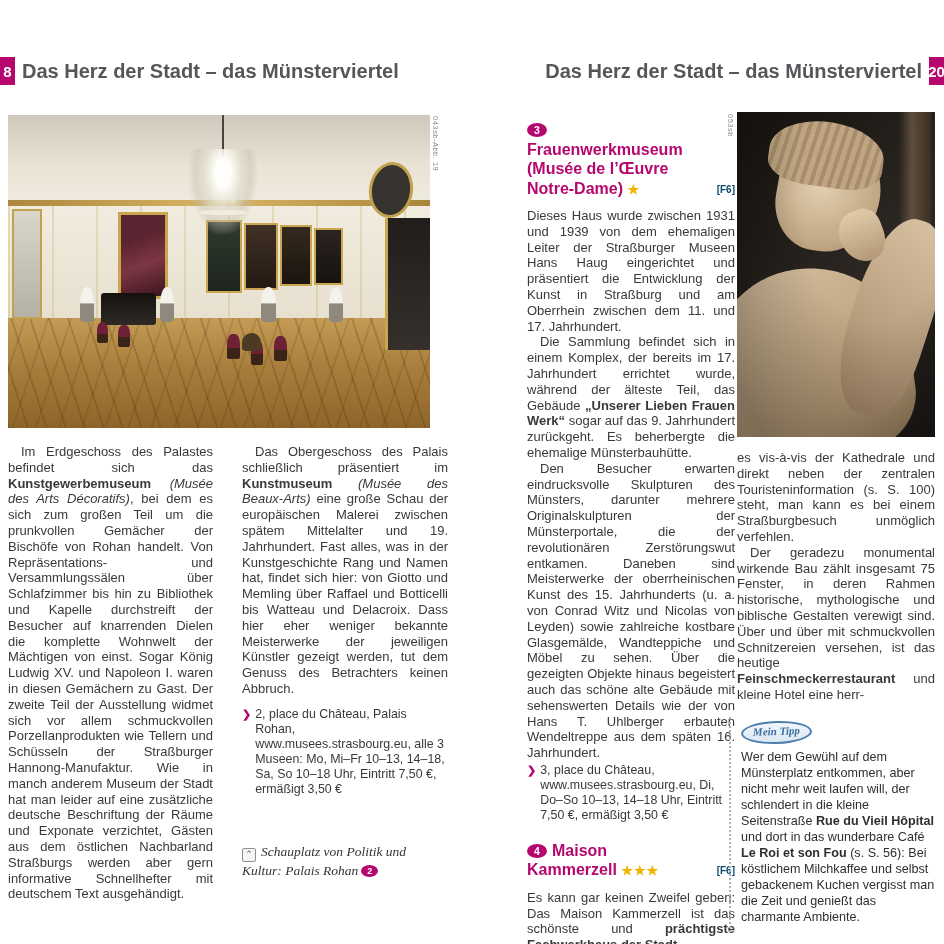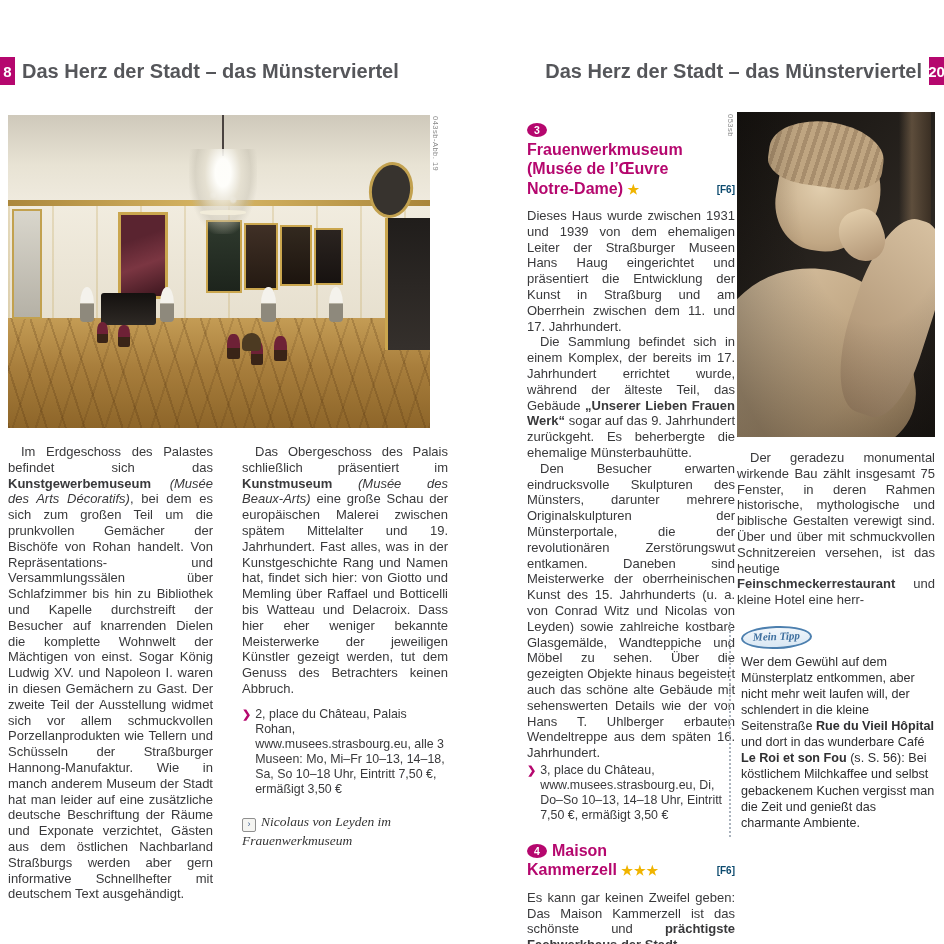--- a/index.html
+++ b/index.html
@@ -103,22 +103,22 @@
   <div class="col" style="left:8px;top:444px;width:205px;">
     <p class="indent"><span>Im Erdgeschoss des Palastes befindet sich das </span><span class="run-b">Kunstgewerbemuseum</span><span> </span><span class="run-i">(Musée des Arts Décoratifs)</span><span>, bei dem es sich zum großen Teil um die prunkvollen Gemächer der Bischöfe von Rohan handelt. Von Repräsentations- und Versammlungssälen über Schlafzimmer bis hin zu Bibliothek und Kapelle durchstreift der Besucher auf knarrenden Dielen die komplette Wohnwelt der Mächtigen von einst. Sogar König Ludwig XV. und Napoleon I. waren in diesen Gemächern zu Gast. Der zweite Teil der Ausstellung widmet sich vor allem schmuckvollen Porzellanprodukten wie Tellern und Schüsseln der Straßburger Hannong-Manufaktur. Wie in manch anderem Museum der Stadt hat man leider auf eine zusätzliche deutsche Beschriftung der Räume und Exponate verzichtet, Gästen aus dem östlichen Nachbarland Straßburgs werden aber gern informative Schnellhefter mit deutschem Text ausgehändigt.</span></p>
   </div>
 
   <div class="col" style="left:222px;top:444px;width:206px;margin-left:20px;">
     <p class="indent"><span>Das Obergeschoss des Palais schließlich präsentiert im </span><span class="run-b">Kunstmuseum</span><span> </span><span class="run-i">(Musée des Beaux-Arts)</span><span> eine große Schau der europäischen Malerei zwischen spätem Mittelalter und 19. Jahrhundert. Fast alles, was in der Kunstgeschichte Rang und Namen hat, findet sich hier: von Giotto und Memling über Raffael und Botticelli bis Watteau und Delacroix. Dass hier eher weniger bekannte Meisterwerke der jeweiligen Künstler gezeigt werden, tut dem Genuss des Betrachters keinen Abbruch.</span></p>
     <div class="info">
       <span class="arr">❯</span>
       <span>2, place du Château, Palais Rohan, www.musees.strasbourg.eu, alle 3 Museen: Mo, Mi–Fr 10–13, 14–18, Sa, So 10–18 Uhr, Eintritt 7,50 €, ermäßigt 3,50 €</span>
     </div>
-    <div class="caption" style="margin-top:16px;">
-      <span class="cap-icon">›</span><span>Nicolaus von Leyden im Frauenwerkmuseum</span>
+    <div class="caption" style="margin-top:46px;">
+      <span class="cap-icon">⌃</span><span>Schauplatz von Politik und Kultur: Palais Rohan</span><span class="badge">2</span>
     </div>
   </div>
 
   <div class="col" style="left:527px;top:120px;width:208px;">
     <div class="sec-head">
       <span class="num-badge">3</span><span>Frauenwerkmuseum</span><br>
       <span>(Musée de l’Œuvre</span><br>
       <span>Notre-Dame)</span>
       <span class="star">★</span>
       <span class="map-ref">[F6]</span>
@@ -144,20 +144,21 @@
     <div style="left:-12%;bottom:-6%;width:100%;height:58%;background:linear-gradient(150deg,#dcc6a6,#b59a76 70%,#8f7656);border-radius:48% 52% 30% 40%;transform:rotate(-8deg);"></div>
     <div style="right:2%;bottom:6%;width:40%;height:62%;background:linear-gradient(200deg,#d9c3a3,#a18566);border-radius:45% 45% 35% 45%;transform:rotate(18deg);"></div>
     <div style="left:20%;top:7%;width:52%;height:36%;background:radial-gradient(circle at 42% 45%,#e2cfaf,#c1a784 65%,#a08566);border-radius:48% 52% 55% 45%;transform:rotate(10deg);"></div>
     <div style="left:16%;top:3%;width:58%;height:20%;background:repeating-linear-gradient(100deg,#a78d6c 0 4px,#bfa581 4px 9px);border-radius:60% 60% 40% 40%;transform:rotate(8deg);"></div>
     <div style="left:52%;top:30%;width:22%;height:16%;background:linear-gradient(#e0cba9,#b49878);border-radius:50% 40% 50% 60%;transform:rotate(-20deg);"></div>
     <div style="left:0;top:0;right:0;bottom:0;background:radial-gradient(ellipse at 70% 20%,transparent 40%,rgba(10,8,6,.35) 90%);"></div>
   </div>
   <div class="credit" style="left:726px;top:114px;">053sb</div>
 
   <div class="col" style="left:737px;top:450px;width:198px;">
+    <p><span>es vis-à-vis der Kathedrale und direkt neben der zentralen Touristeninformation (s. S. 100) steht, man kann es bei einem Straßburgbesuch unmöglich verfehlen.</span></p>
     <p class="indent"><span>Der geradezu monumental wirkende Bau zählt insgesamt 75 Fenster, in deren Rahmen historische, mythologische und biblische Gestalten verewigt sind. Über und über mit schmuckvollen Schnitzereien versehen, ist das heutige </span><span class="run-b">Feinschmeckerrestaurant</span><span> und kleine Hotel eine herr-</span></p>
     <div class="tip">
       <span class="tip-stamp">Mein Tipp</span>
       <div class="tip-body"><span>Wer dem Gewühl auf dem Münsterplatz entkommen, aber nicht mehr weit laufen will, der schlendert in die kleine Seitenstraße </span><span class="run-b">Rue du Vieil Hôpital</span><span> und dort in das wunderbare Café </span><span class="run-b">Le Roi et son Fou</span><span> (s. S. 56): Bei köstlichem Milchkaffee und selbst gebackenem Kuchen vergisst man die Zeit und genießt das charmante Ambiente.</span></div>
     </div>
   </div>
 
 </div>
 
 </body></html>

